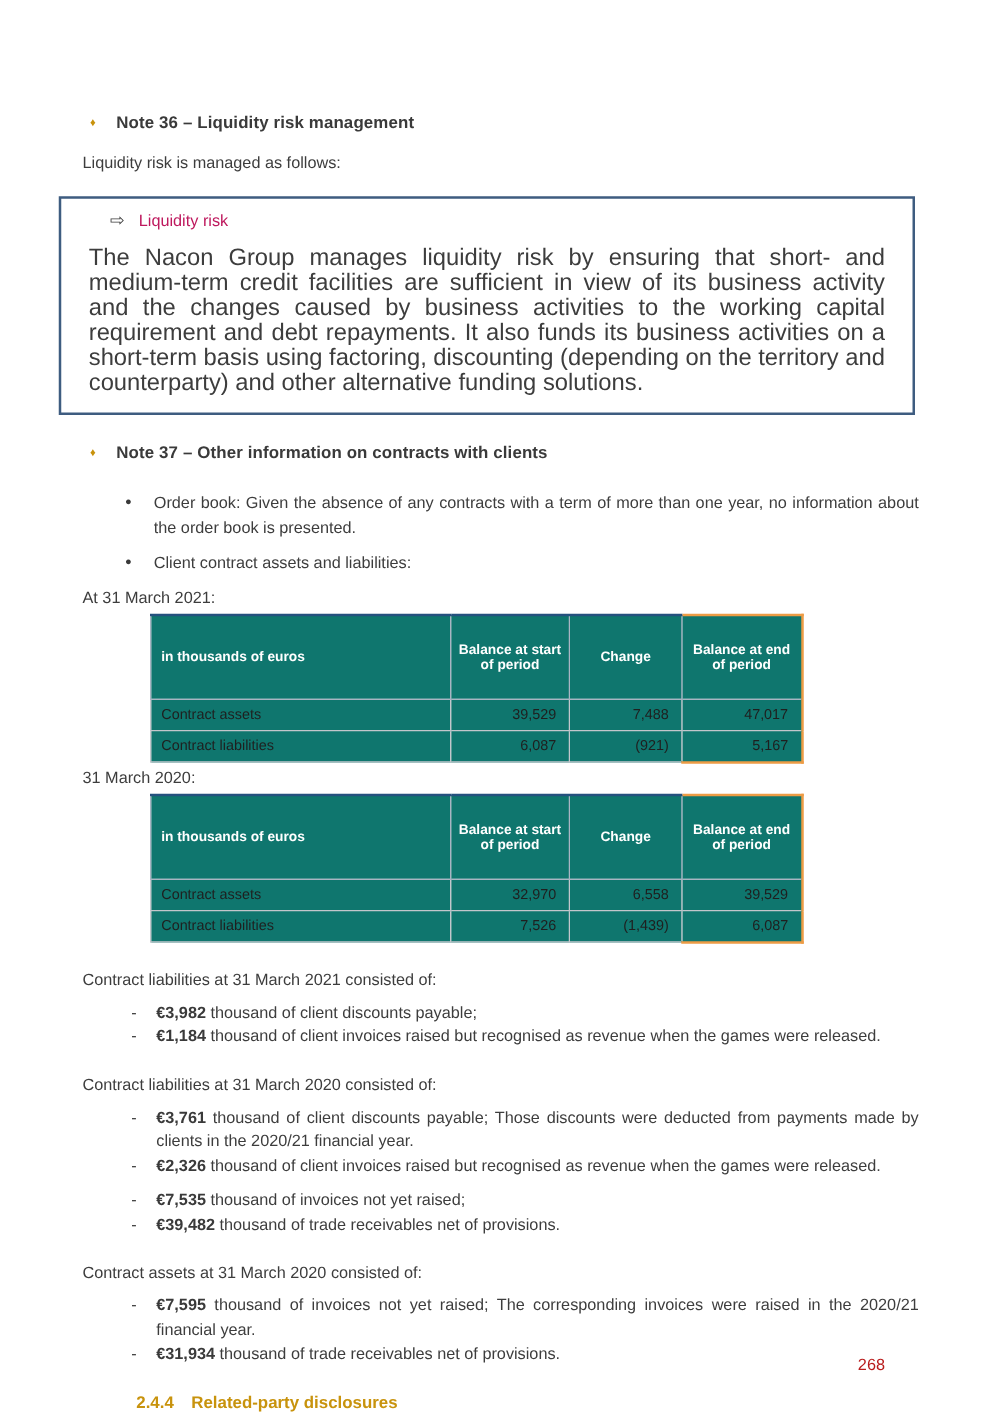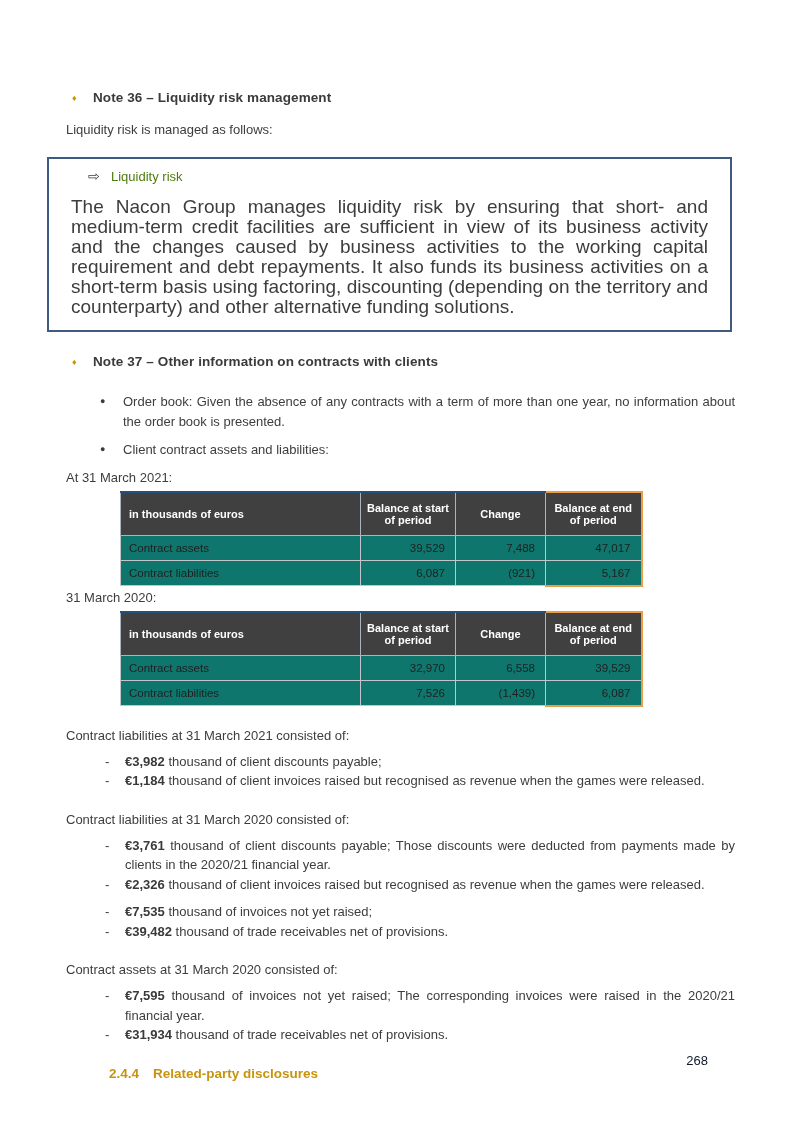--- a/index.html
+++ b/index.html
@@ -25,40 +25,40 @@
 
   
   .liq-box{
     margin:19px 0 0 -19px;
     width:637px;
     border:2px solid #3e5c80;
     padding:9px 22px 13px 22px;
   }
   .liq-title{display:flex;align-items:baseline;margin-left:17px;}
   .liq-title .arrow{font-size:14px;width:23px;flex:0 0 23px;color:#3a3a3a;}
-  .liq-title .lt-text{font-size:13px;color:#4d7c0f;}
+  .liq-title .lt-text{font-size:13px;color:#be185d;}
   .liq-body{
     margin-top:13px;font-size:19px;line-height:20px;text-align:justify;color:#3d3d3d;
   }
 
   .note37{margin-top:22px;}
 
   
   .dot-list{margin:23px 0 0 0;padding:0;list-style:none;}
   .dot-list li{display:flex;margin-bottom:9px;}
   .dot-list .dot{flex:0 0 23px;width:23px;margin-left:34px;font-size:9px;transform:translateY(4px);color:#3a3a3a;}
   .dot-list .dot-text{flex:1;font-size:13px;line-height:19.5px;text-align:justify;}
 
   .table-caption{margin-top:2px;font-size:13px;line-height:17px;}
 
   
   .ctable{border-collapse:collapse;margin:5px 0 0 54px;table-layout:fixed;}
   .ctable th{
-    background:#404040;color:#ffffff;font-size:11px;font-weight:bold;
-    text-align:center;vertical-align:middle;height:38px;padding:2px 6px;
+    background:#0f766e;color:#ffffff;font-size:11px;font-weight:bold;
+    text-align:center;vertical-align:middle;height:38px;padding:14px 6px;
     border:1px solid #a9b4c2;border-top:2px solid #24517e;
   }
   .ctable th.h-label{text-align:left;padding-left:8px;}
   .ctable td{
     background:#0f766e;color:#1f1f1f;font-size:11.5px;height:22px;
     border:1px solid #c2c6cb;padding:1px 6px;vertical-align:middle;
   }
   .ctable td.c-label{padding-left:8px;}
   .ctable td.c-num{text-align:right;padding-right:10px;padding-left:28px;}
   
@@ -77,22 +77,22 @@
   
   .section-heading{display:flex;margin-top:21px;font-weight:bold;font-size:13.5px;color:#c8930d;margin-left:43px;}
   .section-heading .sec-num{width:44px;flex:0 0 44px;}
 
   .closing{
     margin-top:15px;font-size:13px;line-height:19px;
     text-align:justify;text-align-last:justify;
   }
 
   .page-number{
-    position:absolute;top:1053px;right:92px;
-    font-size:13px;color:#0f172a;
+    position:absolute;top:1084px;right:92px;
+    font-size:13px;color:#b91c1c;
   }
 </style>
 </head>
 <body>
 
 <div class="page">
   <div class="content">
 
     <div class="note-heading">
       <span class="diamond">♦</span>

